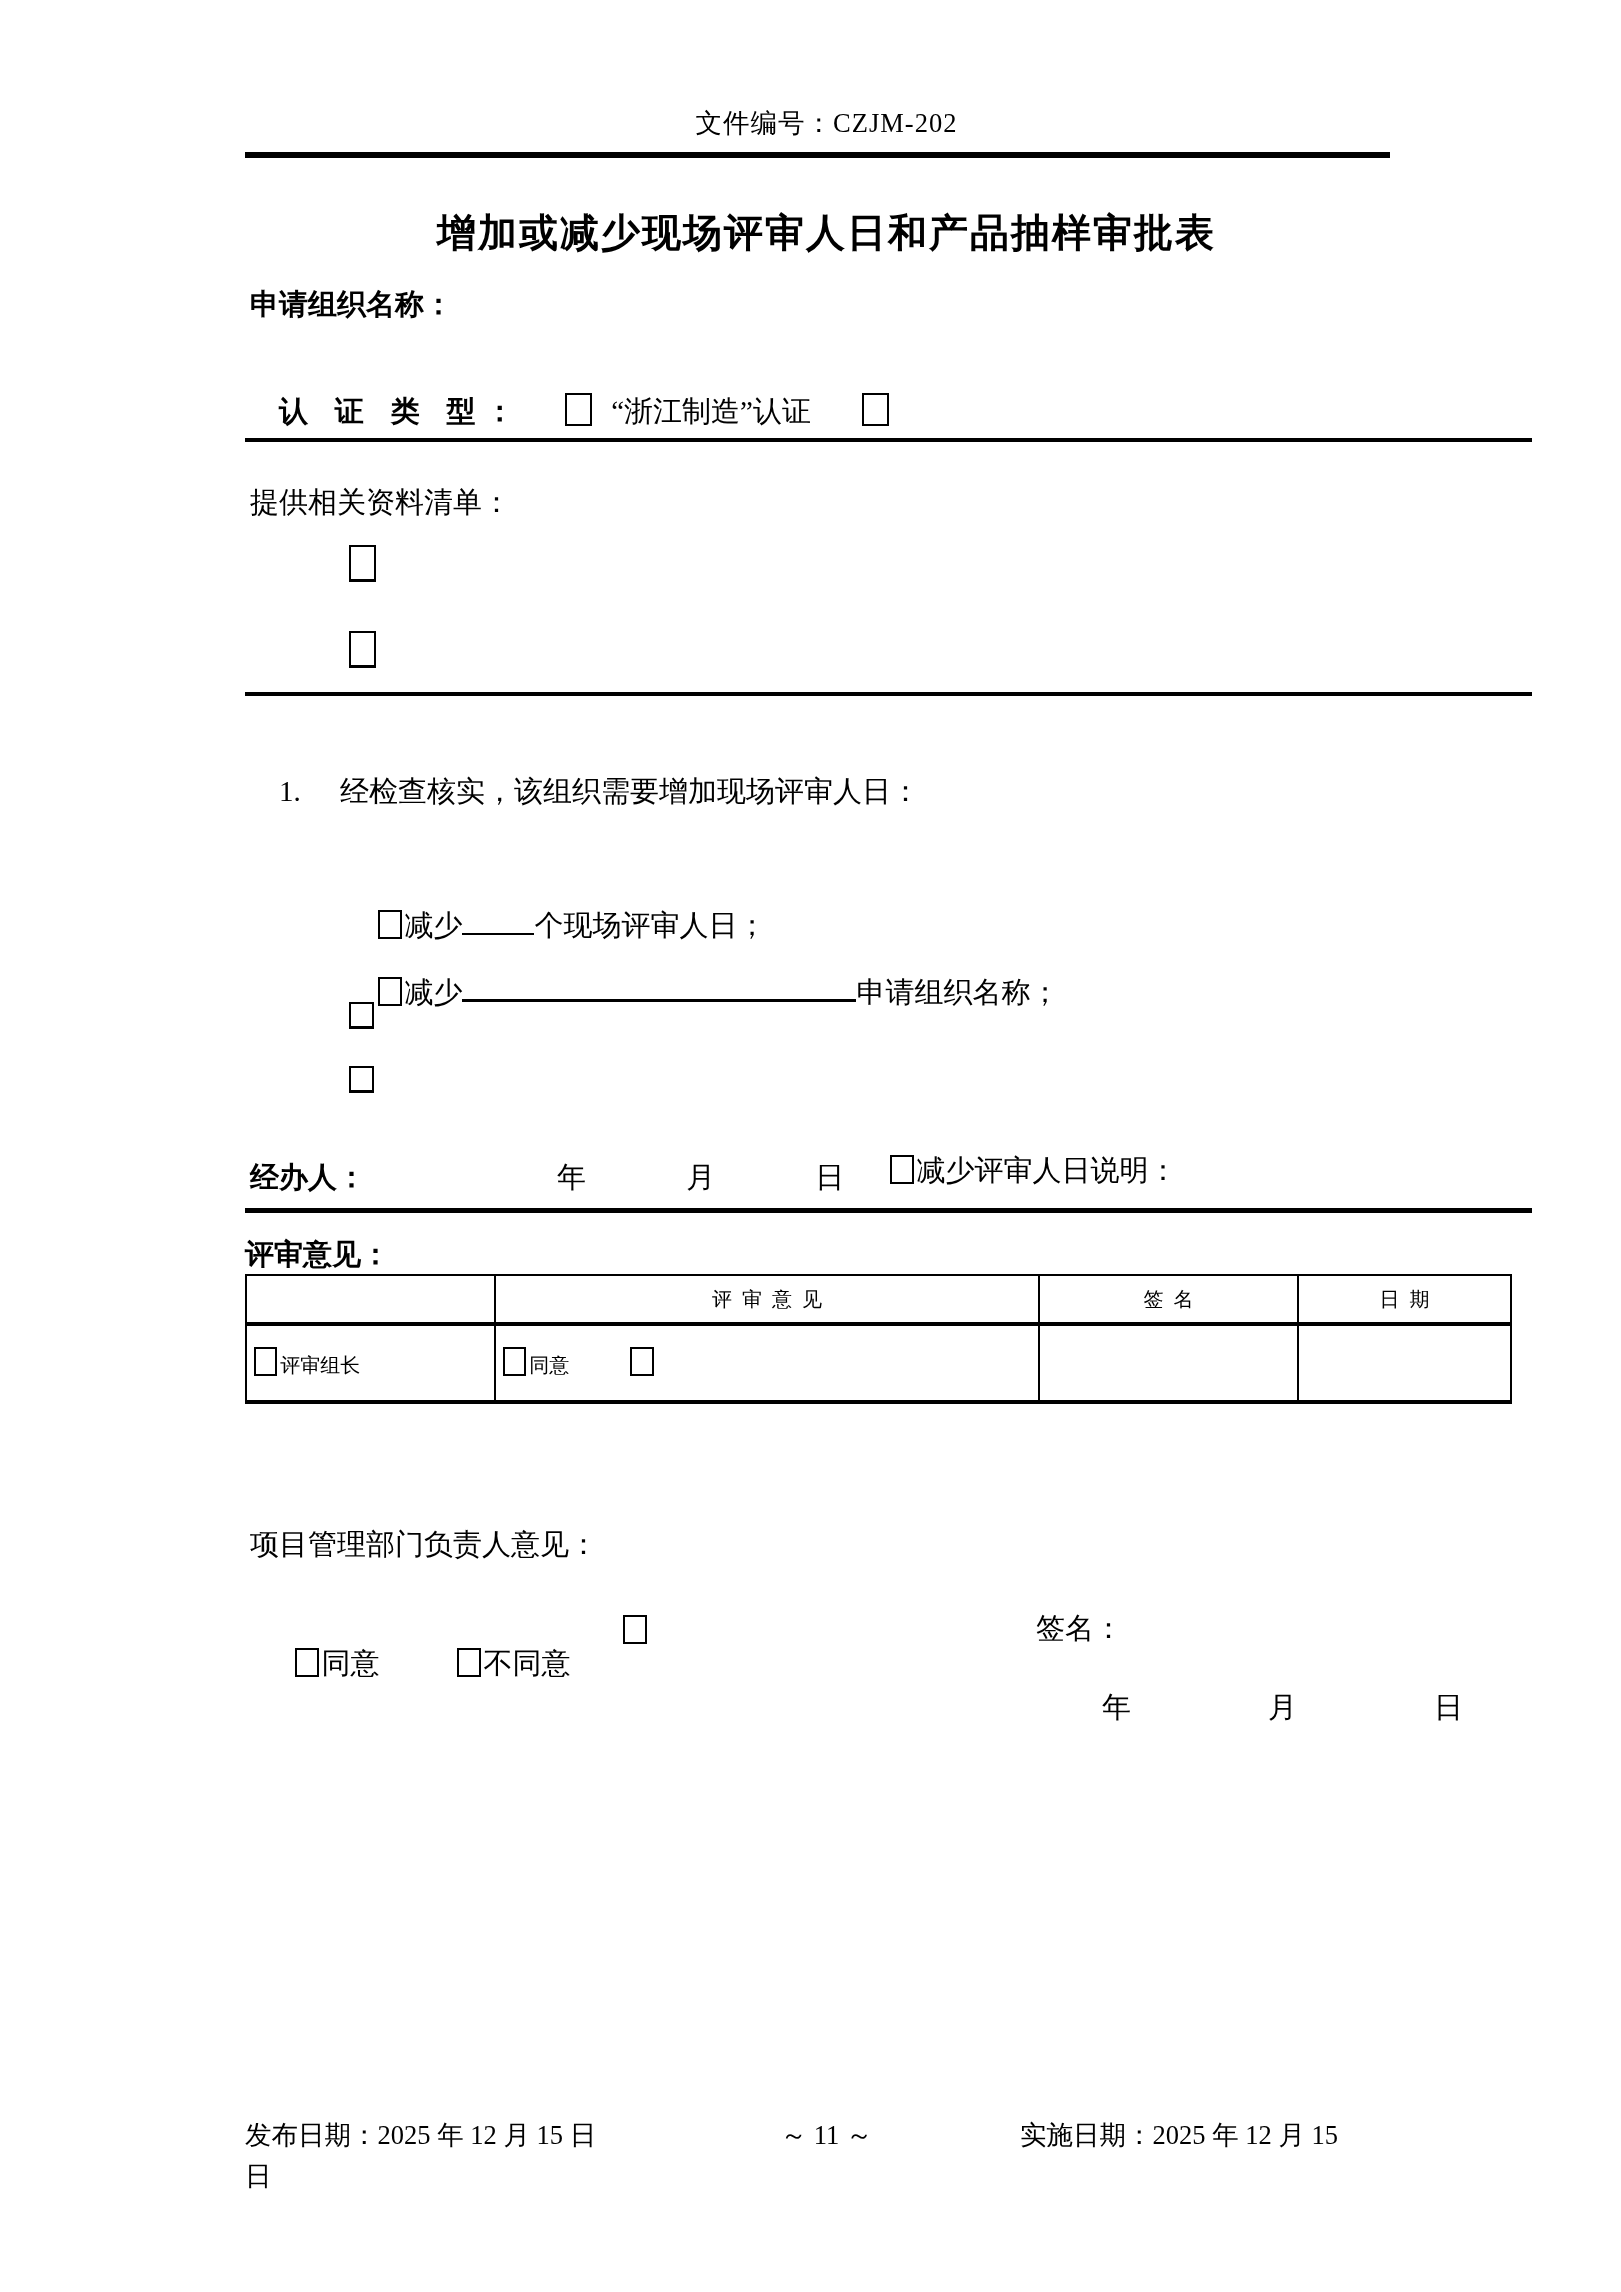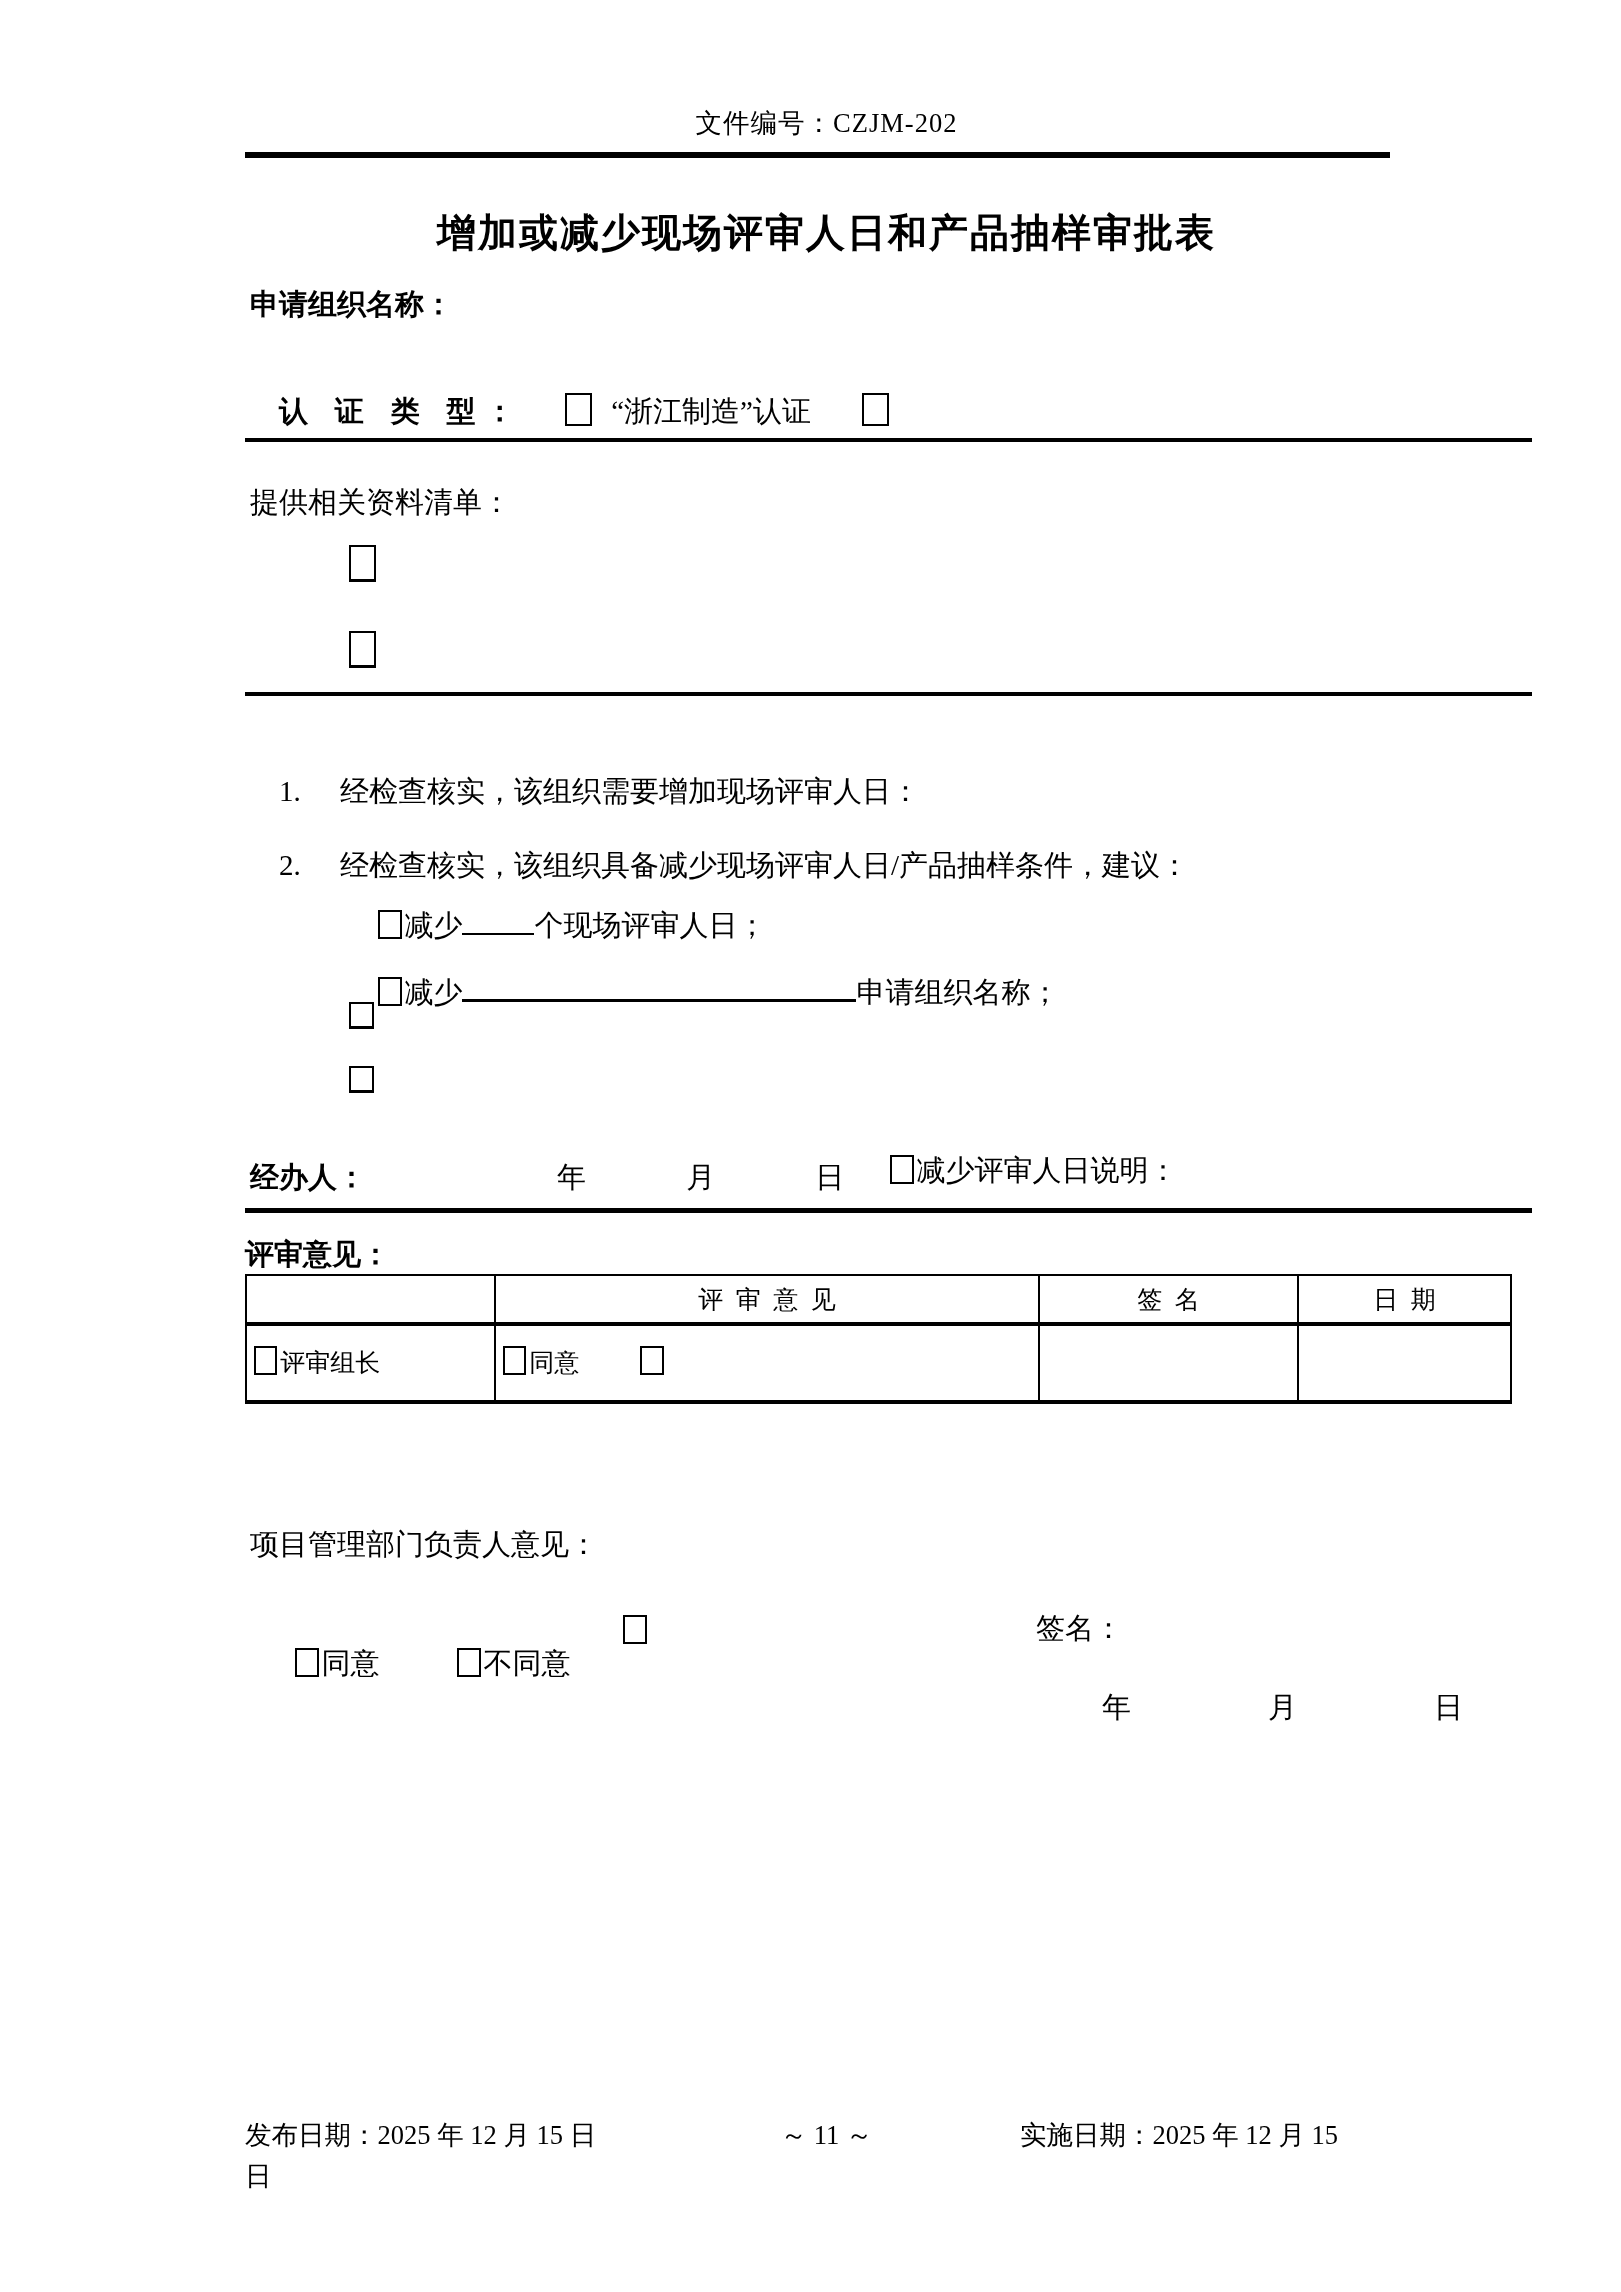--- a/index.html
+++ b/index.html
@@ -25,21 +25,21 @@
   .cb.lg{width:26.5px;height:33px;vertical-align:-4.9px;}
   .cb.sq{width:24.5px;height:26.5px;border-bottom-width:3.9px;}
   .cb.mat{width:26.5px;height:37px;border-bottom-width:3.9px;}
   
   .fill{display:inline-block;border-bottom:2.9px solid #000;height:27.4px;vertical-align:baseline;}
   .fill.thick{border-bottom-width:3.9px;}
   
   .rtable{
     position:absolute;top:1274px;left:245px;
     border-collapse:collapse;table-layout:fixed;
-    font-size:25px;
+    font-size:20px;
   }
   .rtable th,.rtable td{
     border:2.9px solid #000;font-weight:normal;padding:0;
     white-space:pre;overflow:hidden;
   }
   .rtable thead th{height:46px;border-bottom:4.9px solid #000;text-align:center;vertical-align:middle;}
   .rtable tbody td{height:74px;vertical-align:middle;border-bottom:4.9px solid #000;}
   .rtable .cell-pad{padding-left:6.9px;text-align:left;}
   .foot{font-size:26.5px;margin-top:36px;}
   .docnum{font-size:26.5px;letter-spacing:1px;}
@@ -64,23 +64,20 @@
   <div class="rule" style="top:438px;left:245px;width:1287px;height:3.9px;"></div>
 
   <div class="abs" style="top:485px;left:250px;">提供相关资料清单：</div>
   <span class="cb mat abs" style="top:545px;left:349px;"></span>
   <span class="cb mat abs" style="top:631px;left:349px;"></span>
 
   <div class="rule" style="top:692px;left:245px;width:1287px;height:3.9px;"></div>
 
   <div class="abs" style="top:739px;left:250px;">
     <span class="num t">1.</span><span class="t">经检查核实，该组织需要增加现场评审人日：</span>
-  </div>
-  <div class="abs" style="top:813px;left:250px;">
-    <span class="num t">2.</span><span class="t">经检查核实，该组织具备减少现场评审人日/产品抽样条件，建议：</span>
   </div>
 
   <div class="abs" style="top:871px;left:349px;">
     <span class="cb md"></span><span class="t">减少</span><span class="fill" style="width:72px;"></span><span class="t">个现场评审人日；</span>
   </div>
 
   <div class="abs" style="top:937px;left:349px;">
     <span class="cb md"></span><span class="t">减少</span><span class="fill thick" style="width:394px;"></span><span class="t">申请组织名称；</span>
   </div>
 

